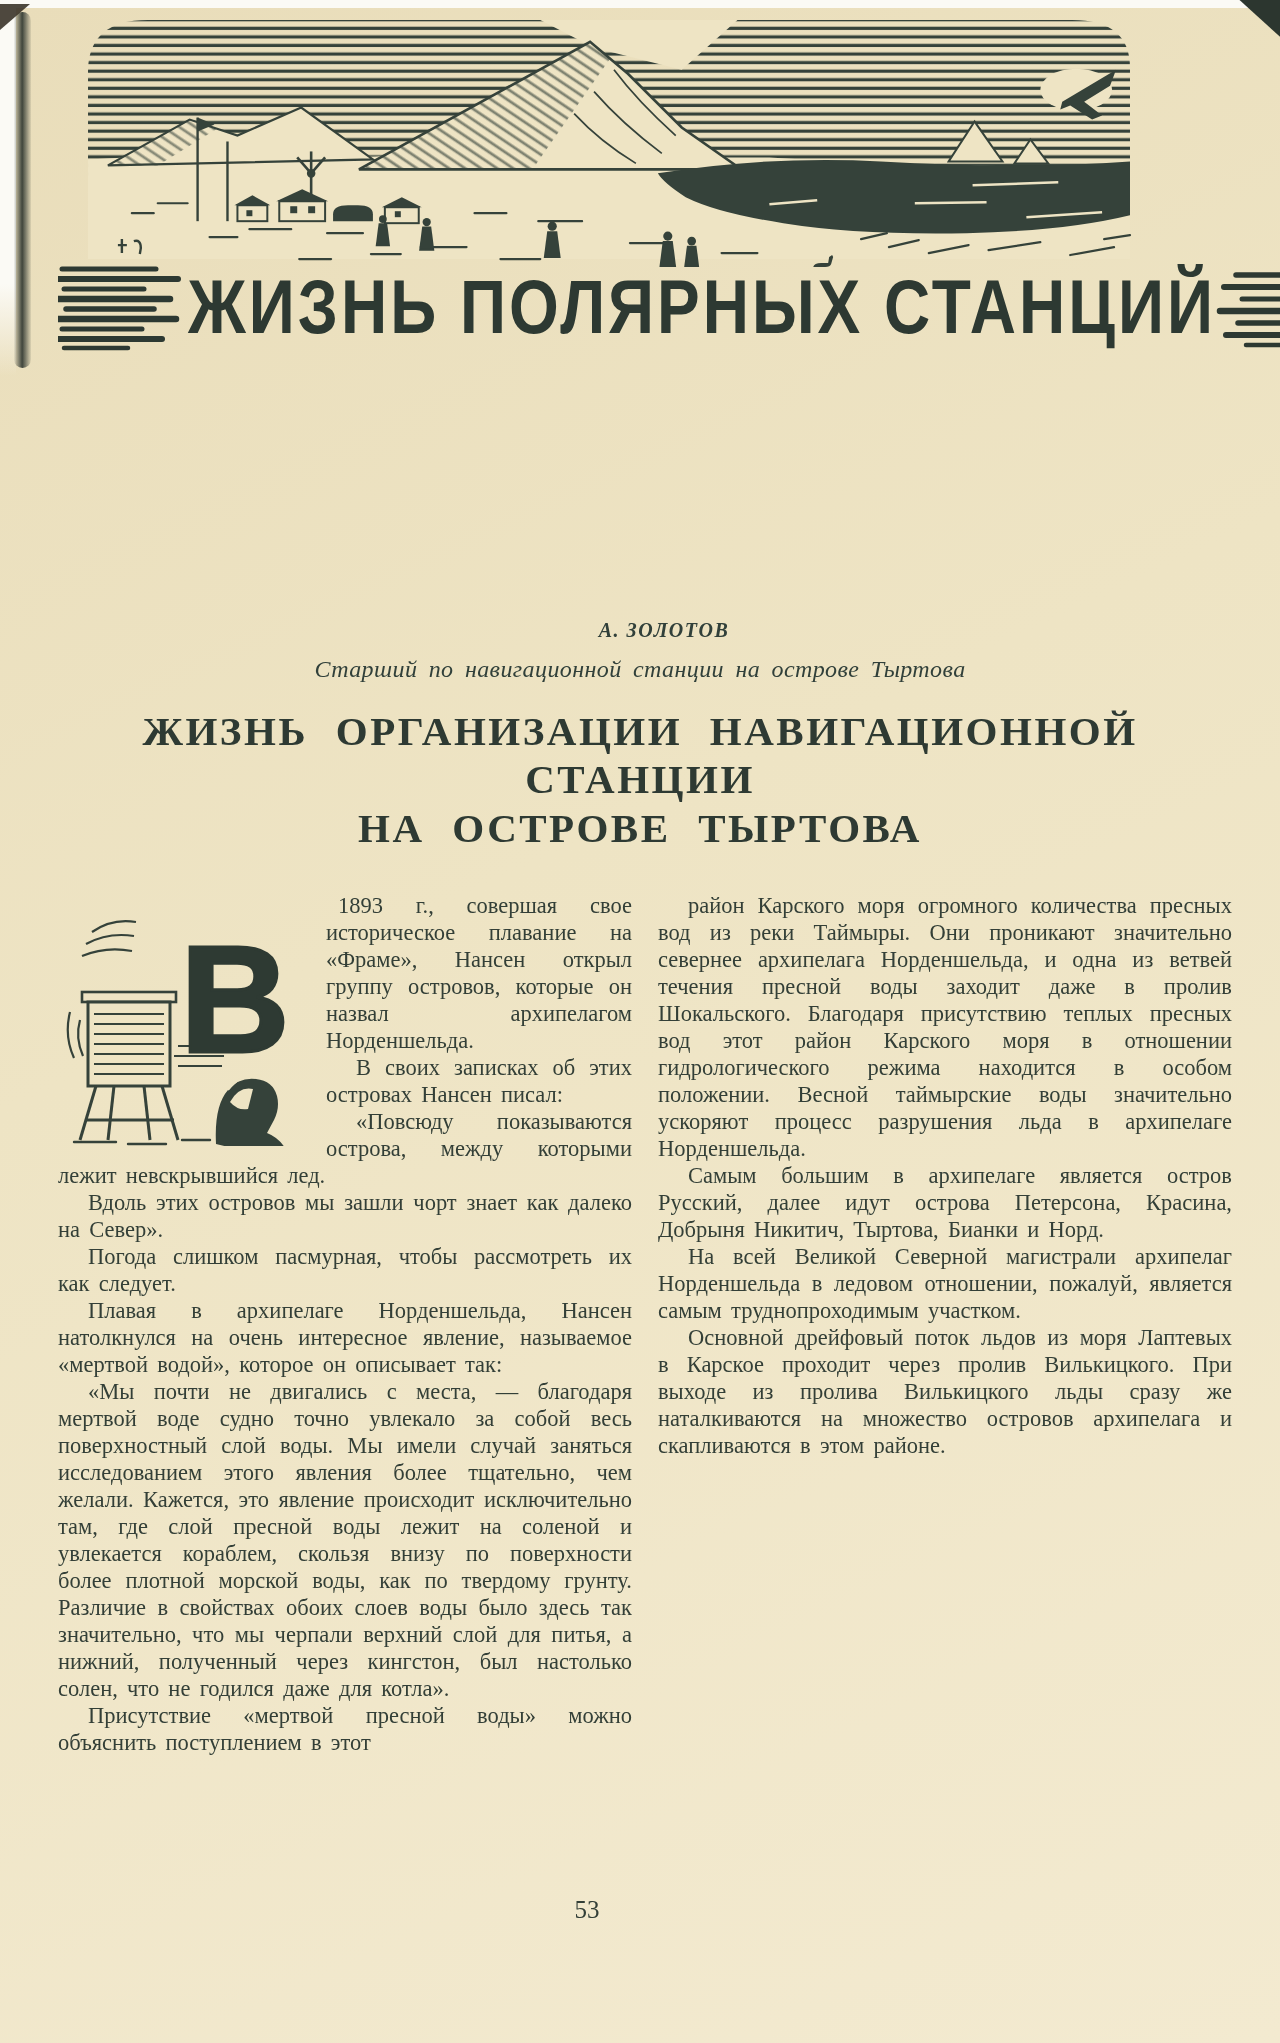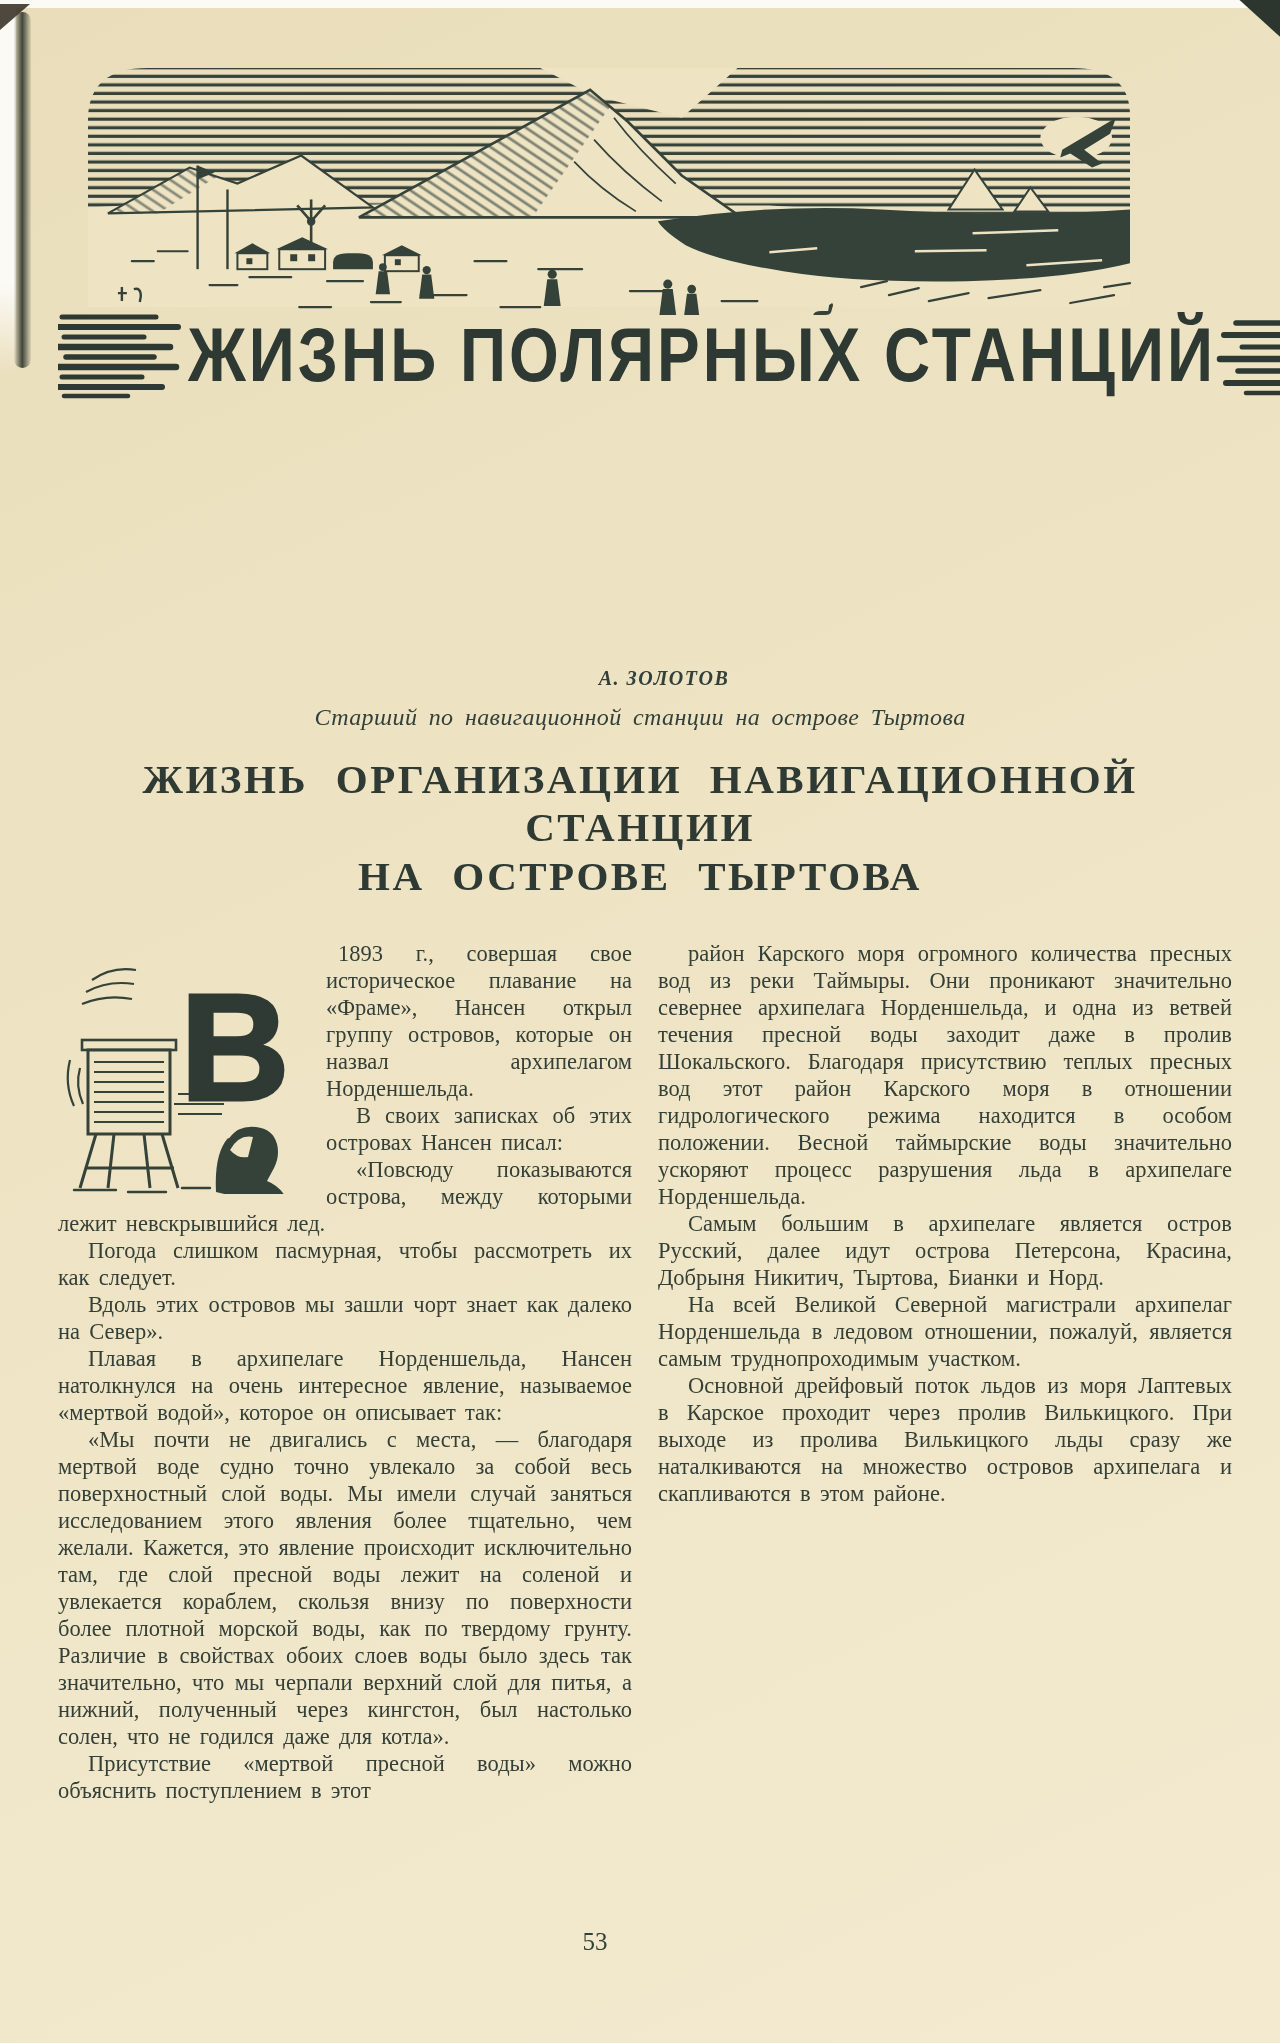--- a/index.html
+++ b/index.html
@@ -26,21 +26,21 @@
   }
   .artifact-corner-tl {
     position: absolute; left: 0; top: 4px; width: 30px; height: 26px;
     background: #362f24; clip-path: polygon(0 0, 100% 0, 0 100%); opacity: .88;
   }
   .artifact-corner-tr {
     position: absolute; right: 0; top: 0; width: 46px; height: 40px;
     background: #2c362f; clip-path: polygon(12% 0, 100% 0, 100% 92%);
   }
   
-  .masthead { padding-top: 48px; }
+  .masthead { }
   .woodcut { display: block; margin-left: 72px; }
   .masthead-title-row {
     display: flex; align-items: center;
     margin: -6px 42px 0 58px; height: 92px;
   }
   .ornament { flex: 0 0 auto; }
   .masthead-title {
     flex: 1; text-align: center; white-space: nowrap;
     font-family: "Liberation Sans", "DejaVu Sans", sans-serif;
     font-weight: bold; font-size: 64px; letter-spacing: 3px;
@@ -65,22 +65,22 @@
   .col {
     flex: 1 1 0;
     font-size: 22.5px; line-height: 27px;
     text-align: justify; word-spacing: .16em;
   }
   .col p { margin: 0; text-indent: 30px; }
   .col p.p-first { text-indent: 12px; }
   .dropcap-fig { float: left; width: 252px; height: 252px; margin: 2px 16px 4px 0; }
   
   .page-number {
-    position: absolute; top: 1888px; left: 12px; width: 1166px;
-    text-align: center; font-size: 25px; color: #333f37; margin-top: 32px;
+    position: absolute; top: 1888px; left: 4px; width: 1166px;
+    text-align: center; font-size: 25px; color: #333f37;
   }
 </style>
 </head>
 <body>
 
 <div class="page">
 
   <header class="masthead">
     <svg class="woodcut" viewBox="0 0 1080 260" width="1076" height="259" aria-hidden="true">
       <defs>
@@ -287,22 +287,22 @@
           <g stroke="#35423a" stroke-width="2.4" stroke-linecap="round">
             <line x1="16" y1="248" x2="58" y2="248"></line>
             <line x1="70" y1="250" x2="108" y2="250"></line>
             <line x1="124" y1="246" x2="152" y2="246"></line>
           </g>
         </svg>
       </div>
       <p class="p-first">1893 г., совершая свое историческое плавание на «Фраме», Нансен открыл группу островов, которые он назвал архипелагом Норденшельда.</p>
       <p>В своих записках об этих островах Нансен писал:</p>
       <p>«Повсюду показываются острова, между которыми лежит невскрывшийся лед.</p>
+      <p>Вдоль этих островов мы зашли чорт знает как далеко на Север».</p>
       <p>Погода слишком пасмурная, чтобы рассмотреть их как следует.</p>
-      <p>Вдоль этих островов мы зашли чорт знает как далеко на Север».</p>
       <p>Плавая в архипелаге Норденшельда, Нансен натолкнулся на очень интересное явление, называемое «мертвой водой», которое он описывает так:</p>
       <p>«Мы почти не двигались с места, — благодаря мертвой воде судно точно увлекало за собой весь поверхностный слой воды. Мы имели случай заняться исследованием этого явления более тщательно, чем желали. Кажется, это явление происходит исключительно там, где слой пресной воды лежит на соленой и увлекается кораблем, скользя внизу по поверхности более плотной морской воды, как по твердому грунту. Различие в свойствах обоих слоев воды было здесь так значительно, что мы черпали верхний слой для питья, а нижний, полученный через кингстон, был настолько солен, что не годился даже для котла».</p>
       <p>Присутствие «мертвой пресной воды» можно объяснить поступлением в этот</p>
     </div>
     <div class="col">
       <p>район Карского моря огромного количества пресных вод из реки Таймыры. Они проникают значительно севернее архипелага Норденшельда, и одна из ветвей течения пресной воды заходит даже в пролив Шокальского. Благодаря присутствию теплых пресных вод этот район Карского моря в отношении гидрологического режима находится в особом положении. Весной таймырские воды значительно ускоряют процесс разрушения льда в архипелаге Норденшельда.</p>
       <p>Самым большим в архипелаге является остров Русский, далее идут острова Петерсона, Красина, Добрыня Никитич, Тыртова, Бианки и Норд.</p>
       <p>На всей Великой Северной магистрали архипелаг Норденшельда в ледовом отношении, пожалуй, является самым труднопроходимым участком.</p>
       <p>Основной дрейфовый поток льдов из моря Лаптевых в Карское проходит через пролив Вилькицкого. При выходе из пролива Вилькицкого льды сразу же наталкиваются на множество островов архипелага и скапливаются в этом районе.</p>
     </div>

